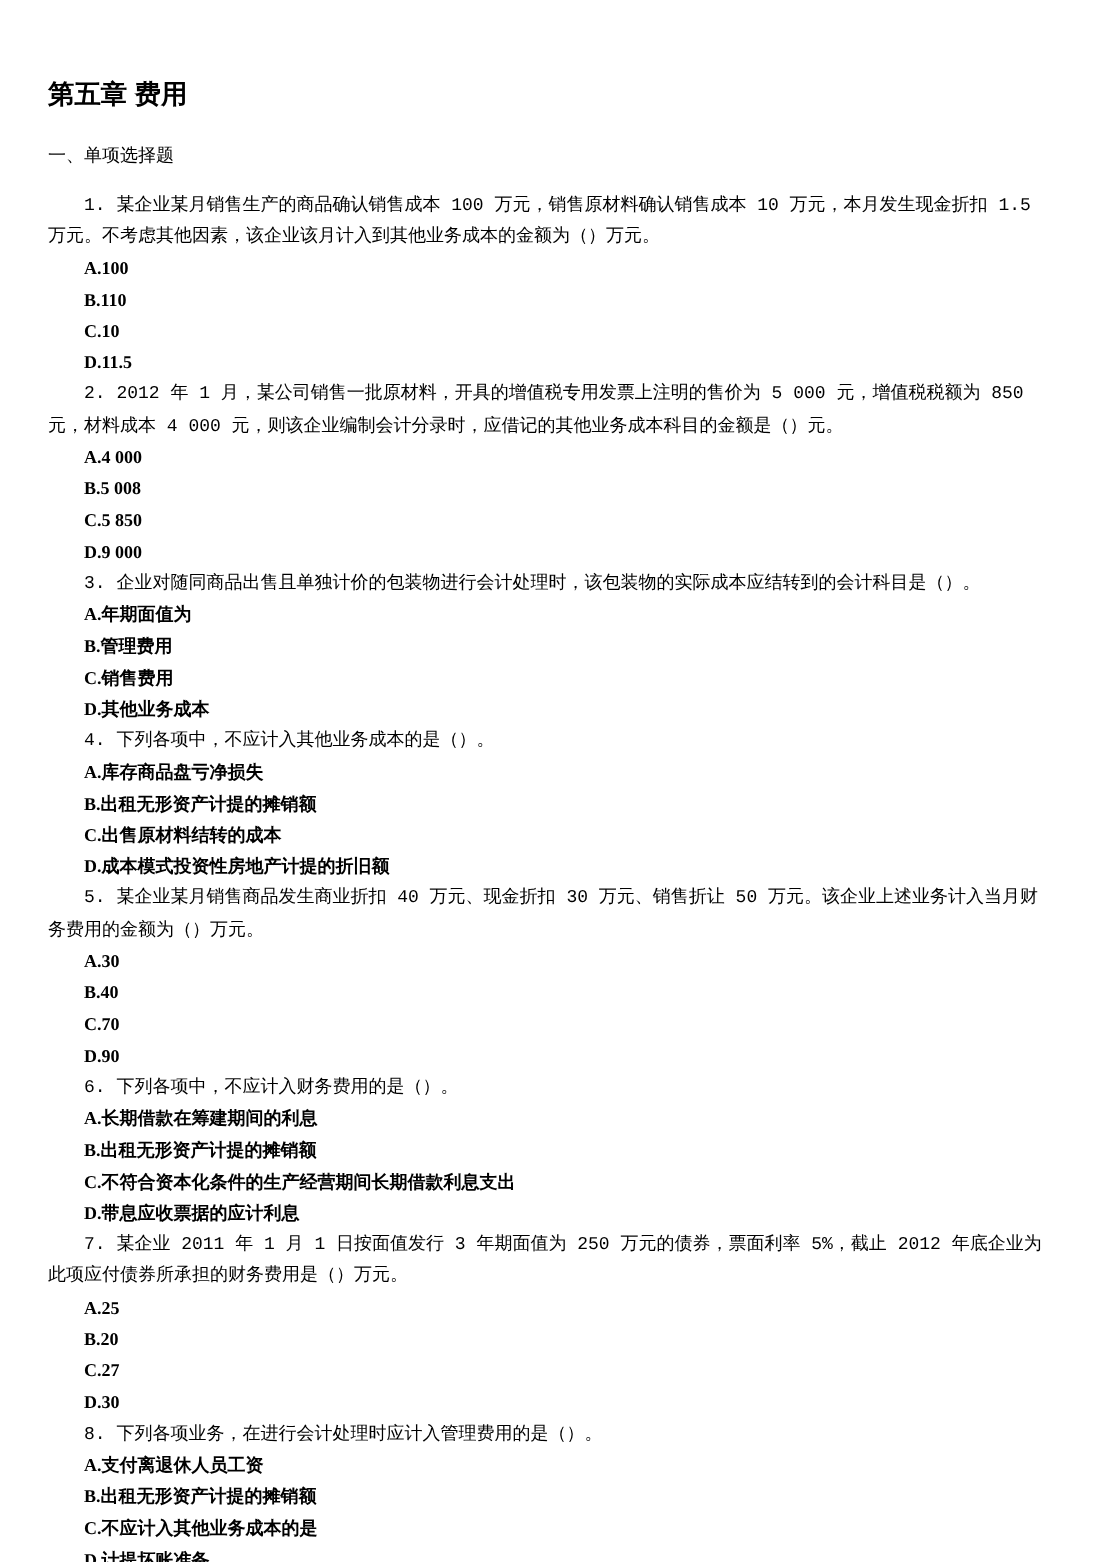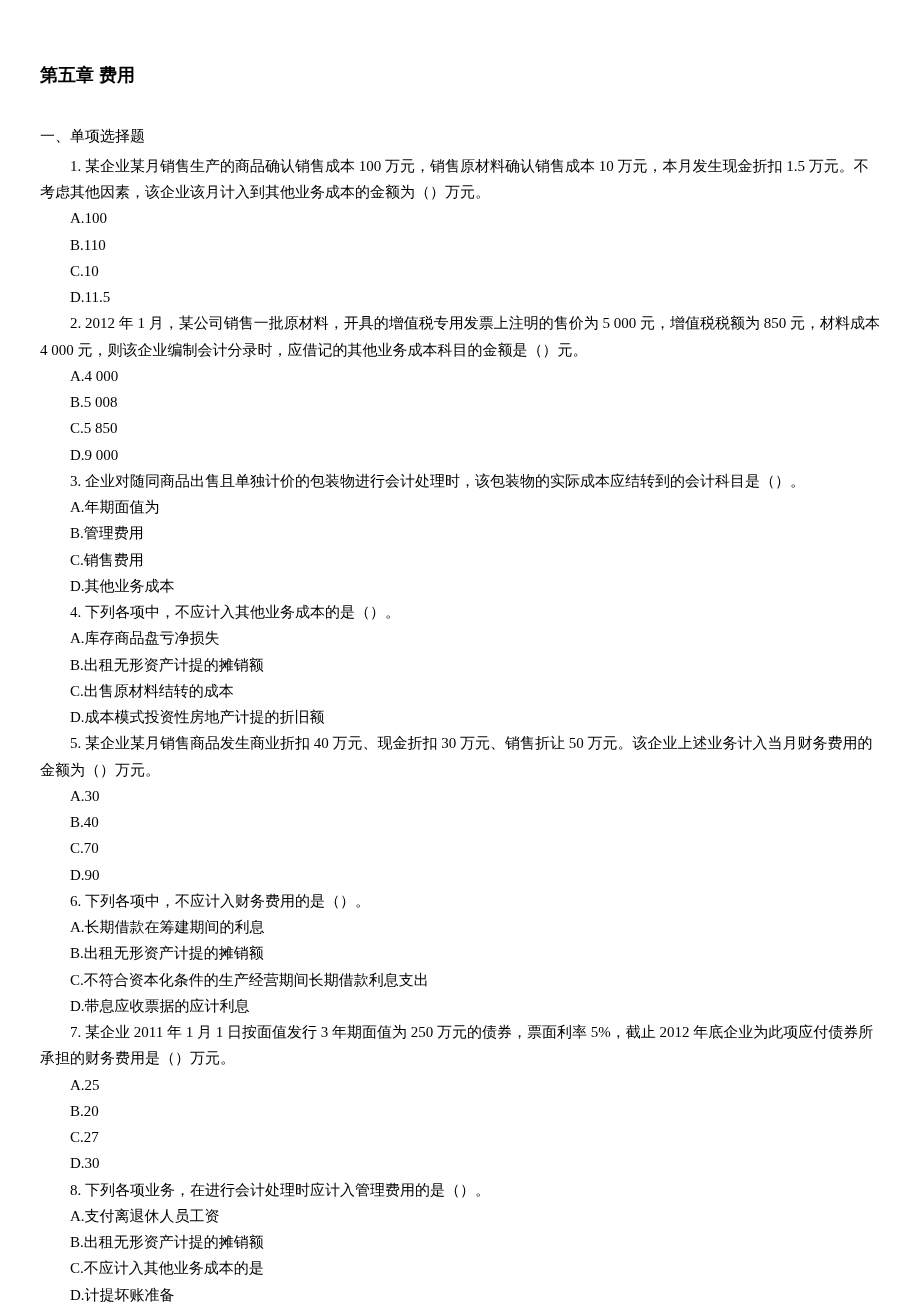--- a/index.html
+++ b/index.html
@@ -6,34 +6,36 @@
     body {
       width: 920px;
       background: #fff;
       font-family: "SimSun", "宋体", serif;
       color: #000;
       padding: 60px 40px 40px 40px;
       font-size: 15px;
       line-height: 1.75;
     }
     .title {
-      font-size: 18px;
+      font-size: 22px;
       font-weight: bold;
       font-family: "SimHei", "黑体", sans-serif;
-      margin-bottom: 31px;
+      margin-bottom: 18px;
     }
     .section-header {
       text-indent: 0;
-      margin-bottom: 4px;
+      margin-bottom: 16px;
     }
     .para {
       text-indent: 2em;
+      font-family: Liberation Mono, monospace;
     }
     .option {
       text-indent: 2em;
+      font-weight: bold;
     }
   </style>
 </head>
 <body>
 
 <div class="title">第五章 费用</div>
 
 <div class="section-header">一、单项选择题</div>
 
 <div class="para">1. 某企业某月销售生产的商品确认销售成本 100 万元，销售原材料确认销售成本 10 万元，本月发生现金折扣 1.5 万元。不考虑其他因素，该企业该月计入到其他业务成本的金额为（）万元。</div>

